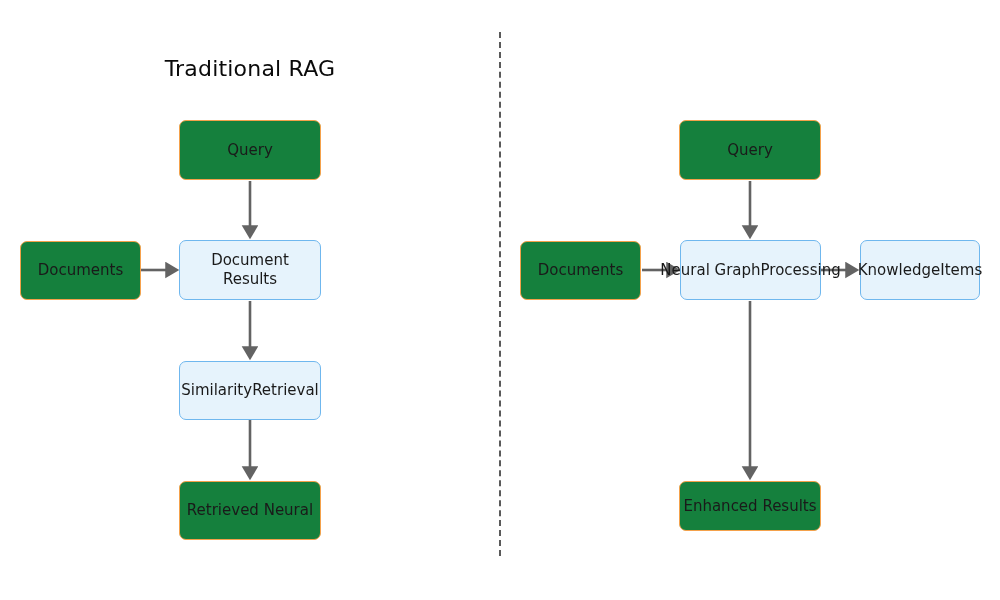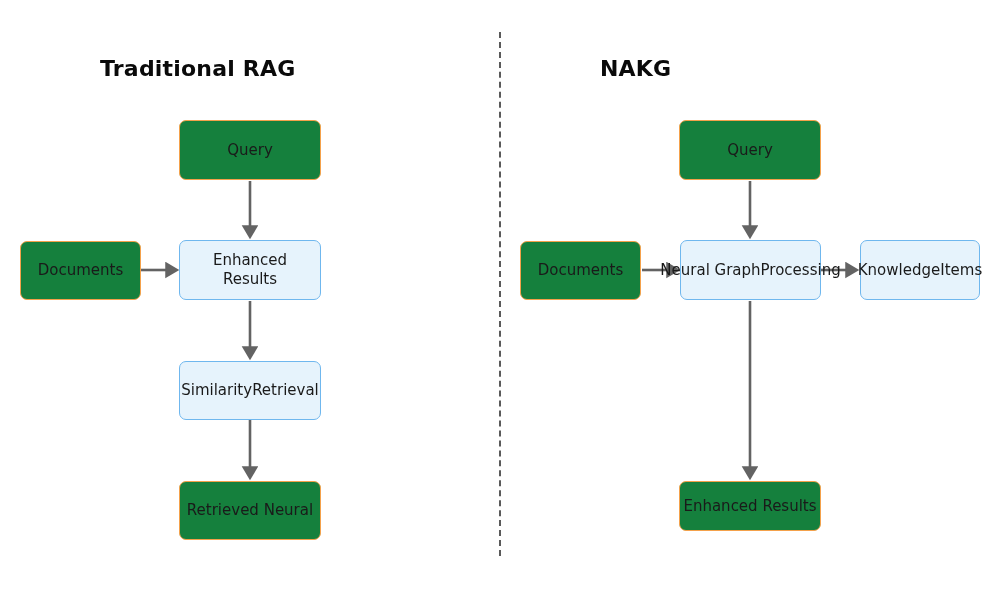--- a/index.html
+++ b/index.html
@@ -17,22 +17,23 @@
   #canvas {
     position: absolute;
     left: 0;
     top: 0;
     width: 1000px;
     height: 600px;
   }
   .panel-title {
     position: absolute;
     font-size: 22px;
-    font-weight: bold;
+    font-weight: normal;
     color: #0a0a0a;
+    text-align: center;
     white-space: nowrap;
     letter-spacing: 0.2px;
   }
   #title-left  { left: 100px; top: 56px; width: 300px; }
   #title-right { left: 600px; top: 56px; width: 300px; }
 
   .node {
     position: absolute;
     box-sizing: border-box;
     border-radius: 7px;
@@ -99,32 +100,31 @@
 
     <line x1="821" y1="270" x2="851" y2="270" stroke="#636363" stroke-width="2.6" marker-end="url(#ah)"></line>
 
     <line x1="750" y1="301" x2="750" y2="472" stroke="#636363" stroke-width="2.6" marker-end="url(#ah)"></line>
   </svg>
 
   <div class="divider"></div>
 
   <div class="panel-title" id="title-left">Traditional RAG</div>
 
-  <div class="panel-title" id="title-right">NAKG</div>
 
   <div class="node orange" style="left:179px; top:120px; width:142px; height:60px;">
     <span class="label">Query</span>
   </div>
 
   <div class="node orange" style="left:20px; top:241px; width:121px; height:59px;">
     <span class="label">Documents</span>
   </div>
 
   <div class="node blue" style="left:179px; top:240px; width:142px; height:60px; flex-direction:column;">
-    <span class="label">Enhanced</span>
+    <span class="label">Document</span>
     <span class="label">Results</span>
   </div>
 
   <div class="node blue" style="left:179px; top:361px; width:142px; height:59px; flex-direction:row;">
     <span class="label">Similarity</span>
     <span class="label">Retrieval</span>
   </div>
 
   <div class="node orange" style="left:179px; top:481px; width:142px; height:59px;">
     <span class="label">Retrieved Neural</span>

